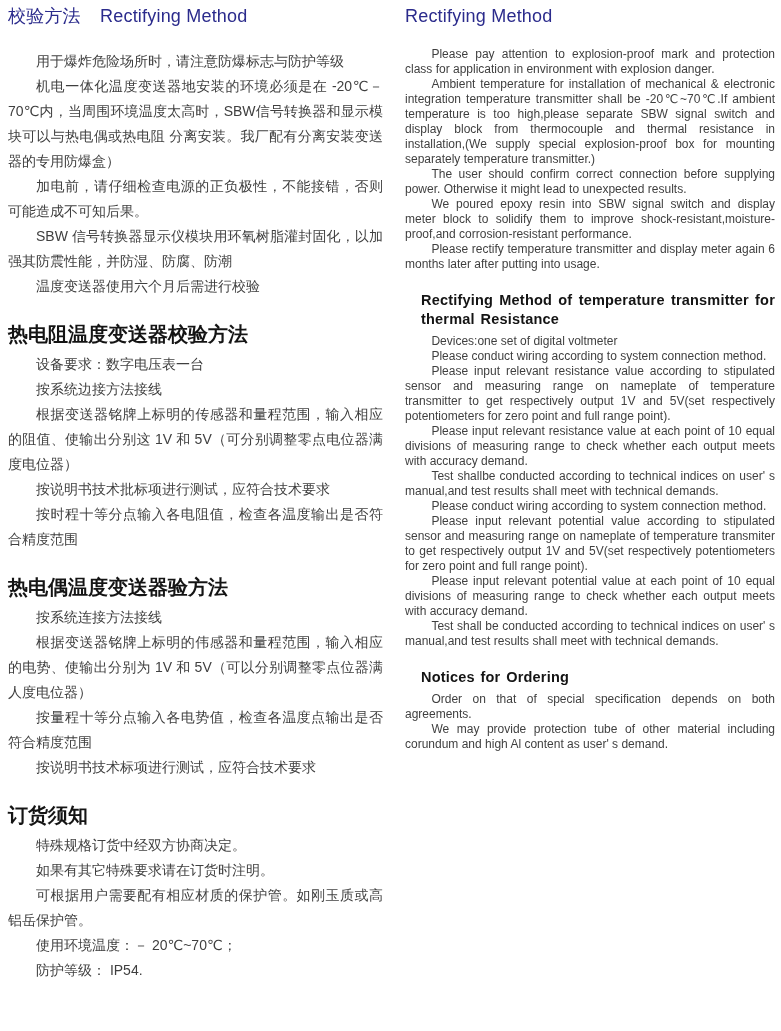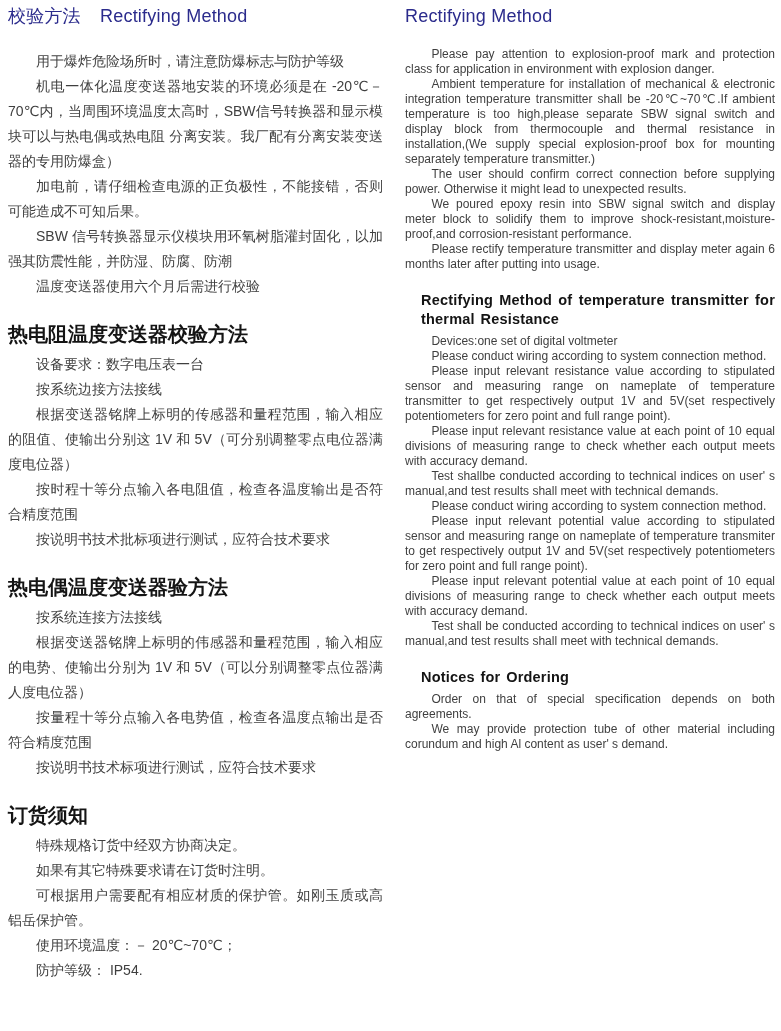--- a/index.html
+++ b/index.html
@@ -90,22 +90,22 @@
         <p>SBW 信号转换器显示仪模块用环氧树脂灌封固化，以加强其防震性能，并防湿、防腐、防潮</p>
         <p>温度变送器使用六个月后需进行校验</p>
       </div>
 
     <h2>热电阻温度变送器校验方法</h2>
     <div>
 
     <p>设备要求：数字电压表一台</p>
         <p>按系统边接方法接线</p>
         <p>根据变送器铭牌上标明的传感器和量程范围，输入相应的阻值、使输出分别这 1V 和 5V（可分别调整零点电位器满度电位器）</p>
+        <p>按说明书技术批标项进行测试，应符合技术要求</p>
         <p>按时程十等分点输入各电阻值，检查各温度输出是否符合精度范围</p>
-        <p>按说明书技术批标项进行测试，应符合技术要求</p>
       </div>
 
     <h2>热电偶温度变送器验方法</h2>
     <div>
 
     <p>按系统连接方法接线</p>
         <p>根据变送器铭牌上标明的伟感器和量程范围，输入相应的电势、使输出分别为 1V 和 5V（可以分别调整零点位器满人度电位器）</p>
         <p>按量程十等分点输入各电势值，检查各温度点输出是否符合精度范围</p>
         <p>按说明书技术标项进行测试，应符合技术要求</p>
       </div>

